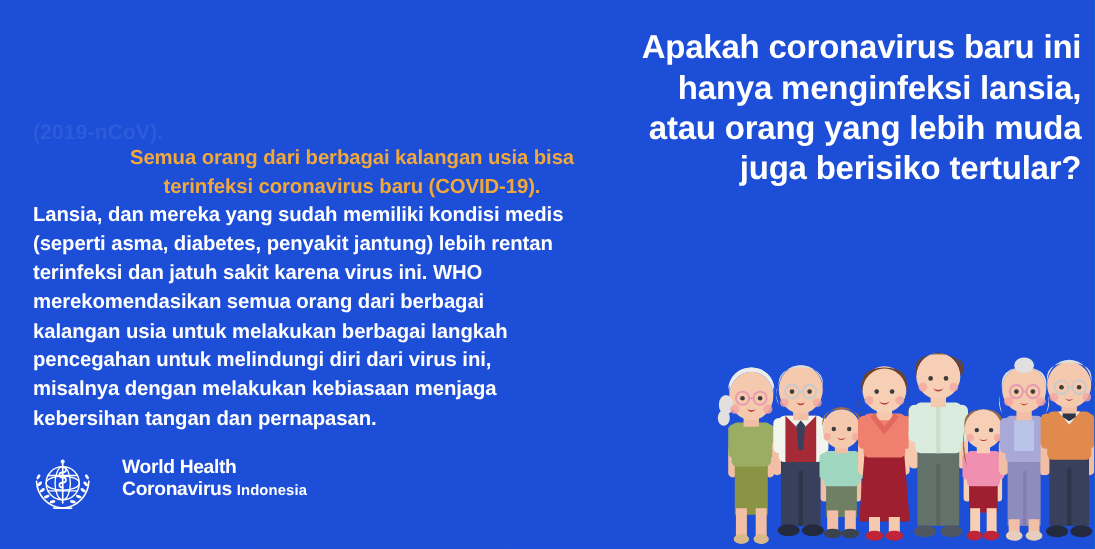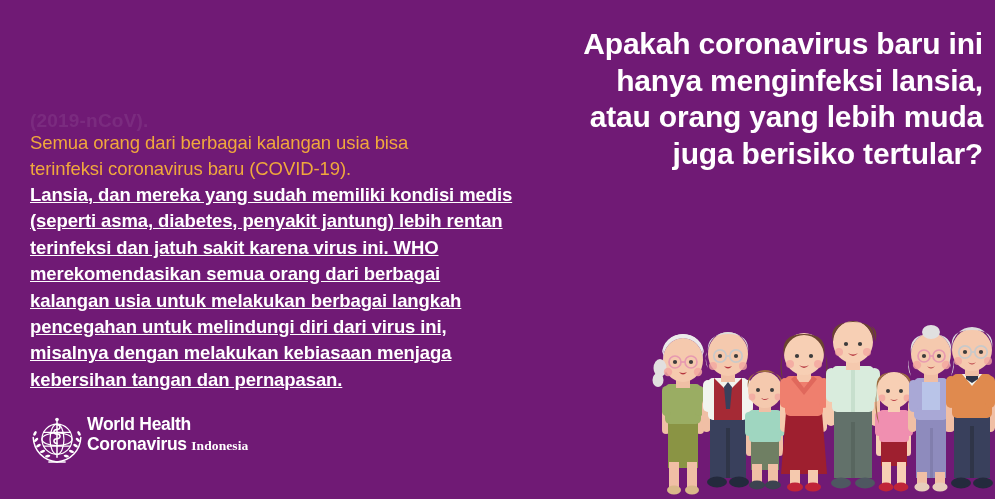--- a/index.html
+++ b/index.html
@@ -3,21 +3,21 @@
 <meta charset="utf-8">
 <style>
   html,body{margin:0;padding:0;}
   body{
     width:995px;height:499px;
     background:#0093ce;
     font-family:"Liberation Sans", sans-serif;
     overflow:hidden;
     position:relative;
   }
-  .stage{position:relative;width:995px;height:499px;background:#701a75;overflow:hidden;}
+  .stage{position:relative;width:995px;height:499px;background:#1d4ed8;overflow:hidden;}
 
   
   .ghost{
     position:absolute;left:30px;top:108px;width:560px;
     font-size:19px;font-weight:bold;line-height:26px;
     color:rgba(255,255,255,0.075);
     letter-spacing:.2px;white-space:pre-line;
     pointer-events:none;
   }
 
@@ -27,43 +27,43 @@
     text-align:right;color:#ffffff;
     font-size:30px;font-weight:bold;line-height:36.5px;
     letter-spacing:-.2px;white-space:pre-line;
   }
 
   
   .bodyblock{
     position:absolute;left:30px;top:130px;width:580px;
   }
   .lead{
-    color:#f0a83c;font-size:18.5px;font-weight:normal;line-height:26px;
-    white-space:pre-line;letter-spacing:-.1px;
+    color:#f0a83c;font-size:18.5px;font-weight:bold;line-height:26px;
+    white-space:pre-line;letter-spacing:-.1px;text-align:center;
   }
   .para{
     color:#ffffff;font-size:18.5px;font-weight:bold;line-height:26.4px;
-    white-space:pre-line;letter-spacing:-.1px;text-decoration:underline;
+    white-space:pre-line;letter-spacing:-.1px;
   }
 
   
   .hashtag{
     position:absolute;left:362px;top:442px;
     color:#f0a83c;font-size:26px;font-weight:bold;letter-spacing:.3px;
   }
 
   
-  .logo{position:absolute;left:28px;top:412px;display:flex;align-items:flex-start;gap:1px;}
+  .logo{position:absolute;left:28px;top:412px;display:flex;align-items:flex-start;gap:25px;}
   .logo-mark{width:58px;height:58px;flex:none;}
   .logo-text{padding-top:3px;}
   .logo-line{
     color:#ffffff;font-size:17.5px;font-weight:bold;line-height:19.5px;letter-spacing:-.3px;
   }
   .logo-rule{height:1.6px;background:#bfe3f3;margin:4px 0 3px 0;width:100%;}
-  .logo-country{color:#ffffff;font-size:13.5px;font-weight:bold;letter-spacing:.1px;font-family:Liberation Serif, serif;}
+  .logo-country{color:#ffffff;font-size:13.5px;font-weight:bold;letter-spacing:.1px;}
 
   
   .people{position:absolute;left:640px;top:312px;width:355px;height:187px;}
   .people svg{display:block;}
 </style>
 </head>
 <body>
 
 <div class="stage">
 

